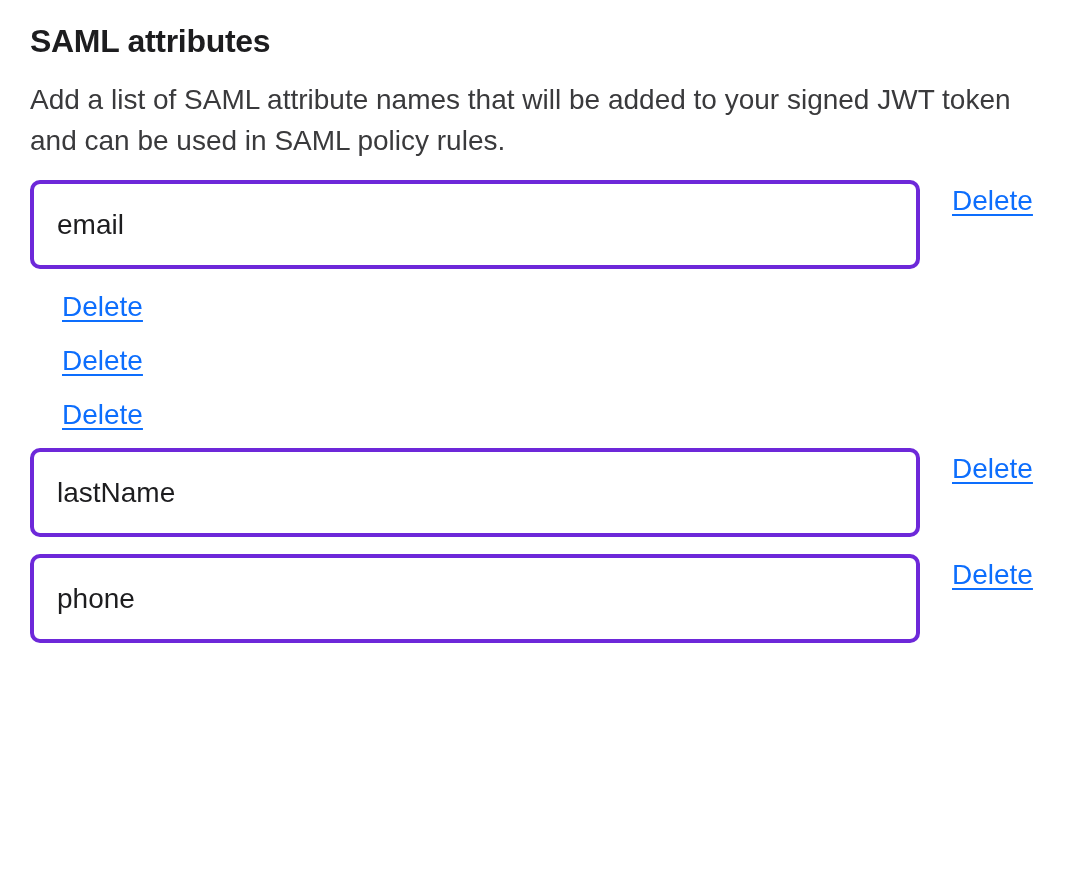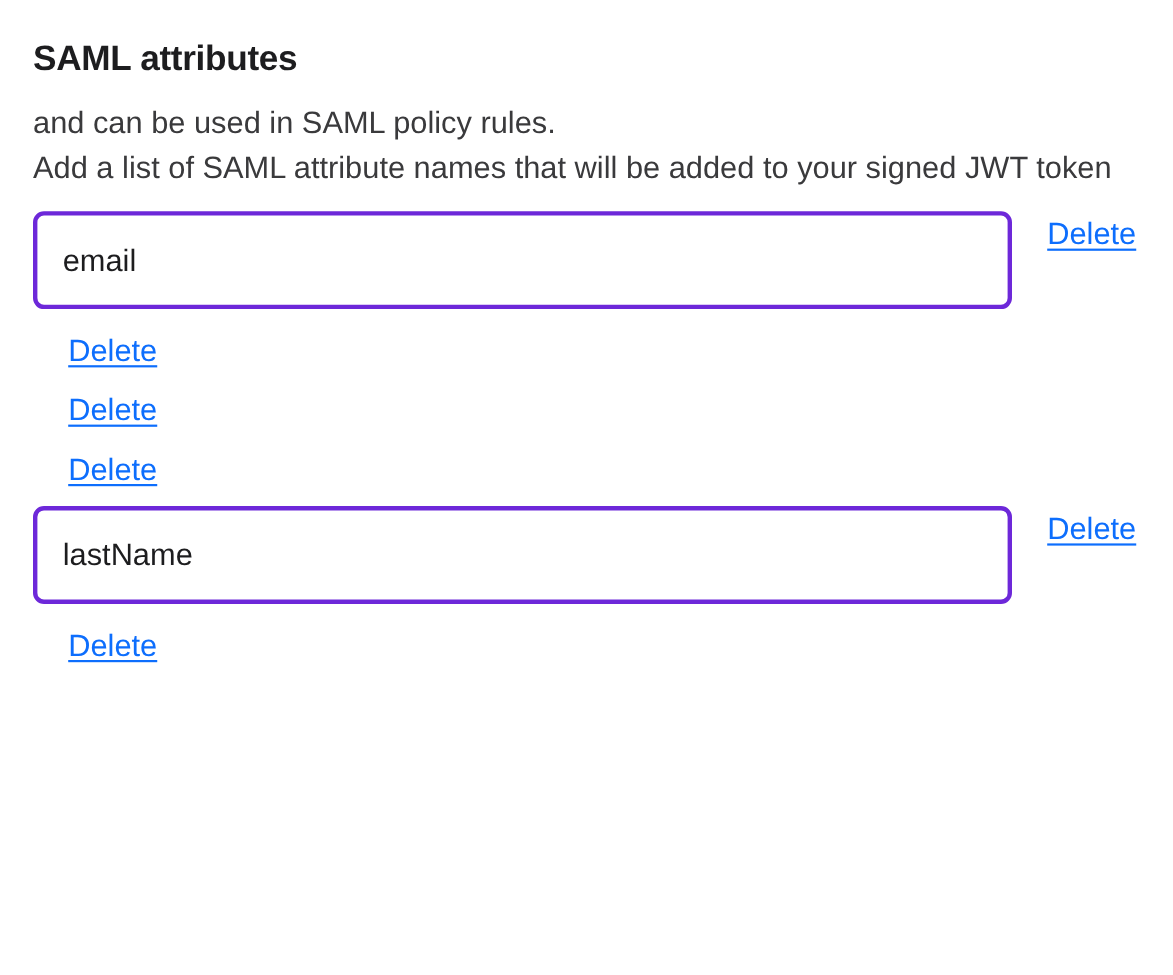--- a/index.html
+++ b/index.html
@@ -6,21 +6,21 @@
   html, body {
     margin: 0;
     padding: 0;
     background: #ffffff;
     font-family: "Liberation Sans", sans-serif;
   }
   .page {
     width: 1066px;
     height: 823px;
     background: #ffffff;
-    padding: 36px 0 0 30px;
+    padding: 24px 0 0 30px;
     overflow: hidden;
   }
   .section-title {
     margin: 0;
     font-size: 32px;
     line-height: 34px;
     font-weight: 700;
     letter-spacing: -0.3px;
     color: #1d1d1f;
   }
@@ -80,22 +80,22 @@
   }
 </style>
 </head>
 <body>
 
 <div class="page">
 
   <h2 class="section-title">SAML attributes</h2>
 
   <p class="section-description">
+    <span>Add a list of SAML attribute names that will be added to your signed JWT token</span>
     <span>and can be used in SAML policy rules.</span>
-    <span>Add a list of SAML attribute names that will be added to your signed JWT token</span>
   </p>
 
   <div class="attr-list">
   <div class="attr-row">
     <input class="attr-input" type="text" value="email" style="">
     <a href="#" class="delete-link">Delete</a>
   </div>
 
   <div class="attr-row">
     <a href="#" class="delete-link">Delete</a>
@@ -108,18 +108,19 @@
   <div class="attr-row">
     <a href="#" class="delete-link">Delete</a>
   </div>
 
   <div class="attr-row">
     <input class="attr-input" type="text" value="lastName" style="">
     <a href="#" class="delete-link">Delete</a>
   </div>
 
   <div class="attr-row">
+    <input class="attr-input" type="text" value="phone" style="">
     <a href="#" class="delete-link">Delete</a>
   </div>
 </div>
 
 
 </div>
 
 </body></html>

